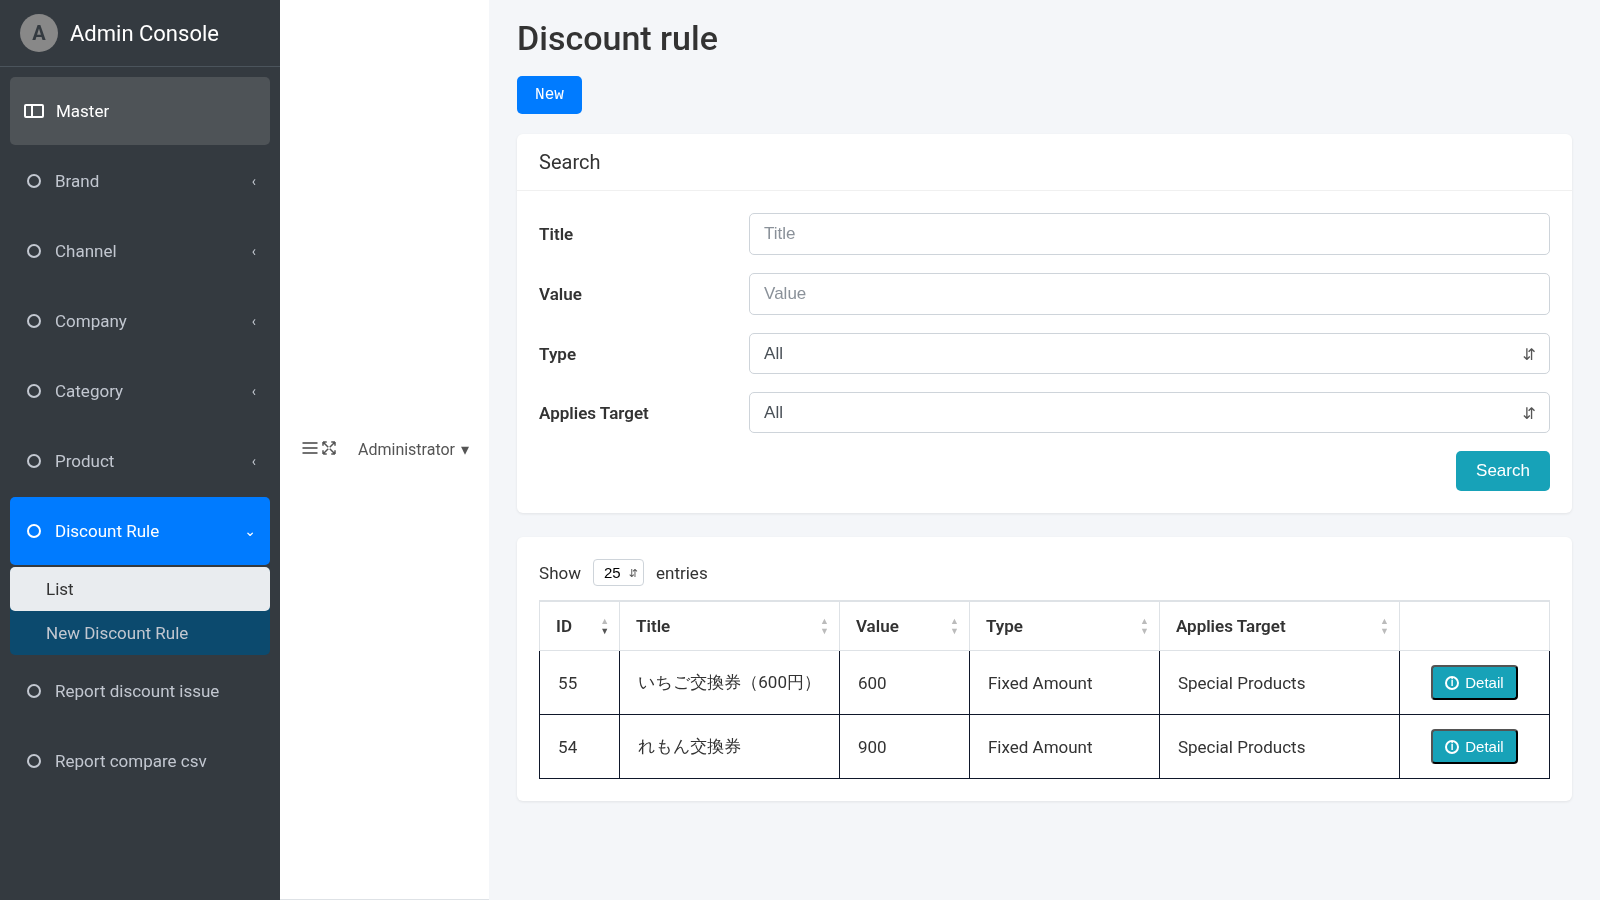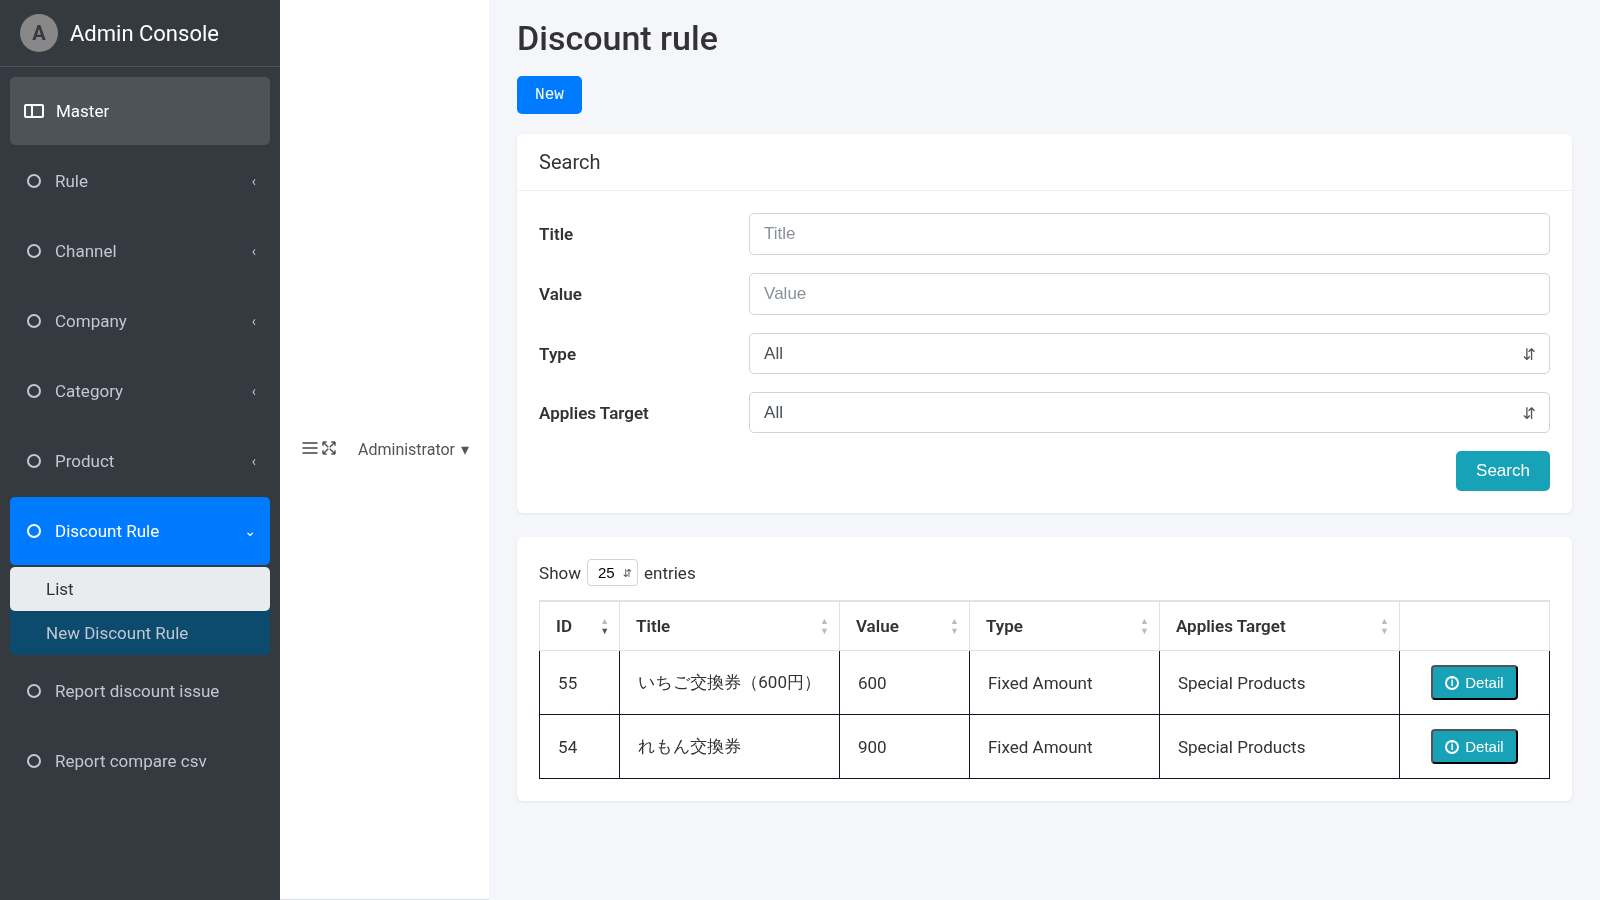--- a/index.html
+++ b/index.html
@@ -178,21 +178,21 @@
       position: absolute;
       right: 14px;
       top: 50%;
       transform: translateY(-50%);
       pointer-events: none;
       color: #555;
     }
     .form-actions { display: flex; justify-content: flex-end; }
     .btn-search { background: #17a2b8; color: #fff; padding: 10px 20px; font-size: 17px; }
     
-    .table-controls { display: flex; align-items: center; gap: 6px; margin-bottom: 14px; font-size: 17px; }
+    .table-controls { display: flex; align-items: center; gap: 12px; margin-bottom: 14px; font-size: 17px; }
     .entries-select {
       padding: 4px 22px 4px 10px;
       border: 1px solid #ced4da;
       border-radius: 4px;
       font-size: 15px;
       appearance: none;
       background: #fff;
       position: relative;
     }
     .entries-wrap { position: relative; display: inline-block; }
@@ -247,21 +247,21 @@
       <div class="brand-logo">A</div>
       <span>Admin Console</span>
     </div>
     <nav class="nav">
       <div class="nav-item master">
         <span class="nav-icon-square"></span>
         <span>Master</span>
       </div>
       <div class="nav-item">
         <span class="nav-icon-circle"></span>
-        <span>Rule</span>
+        <span>Brand</span>
         <span class="nav-chevron">‹</span>
       </div>
       <div class="nav-item">
         <span class="nav-icon-circle"></span>
         <span>Channel</span>
         <span class="nav-chevron">‹</span>
       </div>
       <div class="nav-item">
         <span class="nav-icon-circle"></span>
         <span>Company</span>

